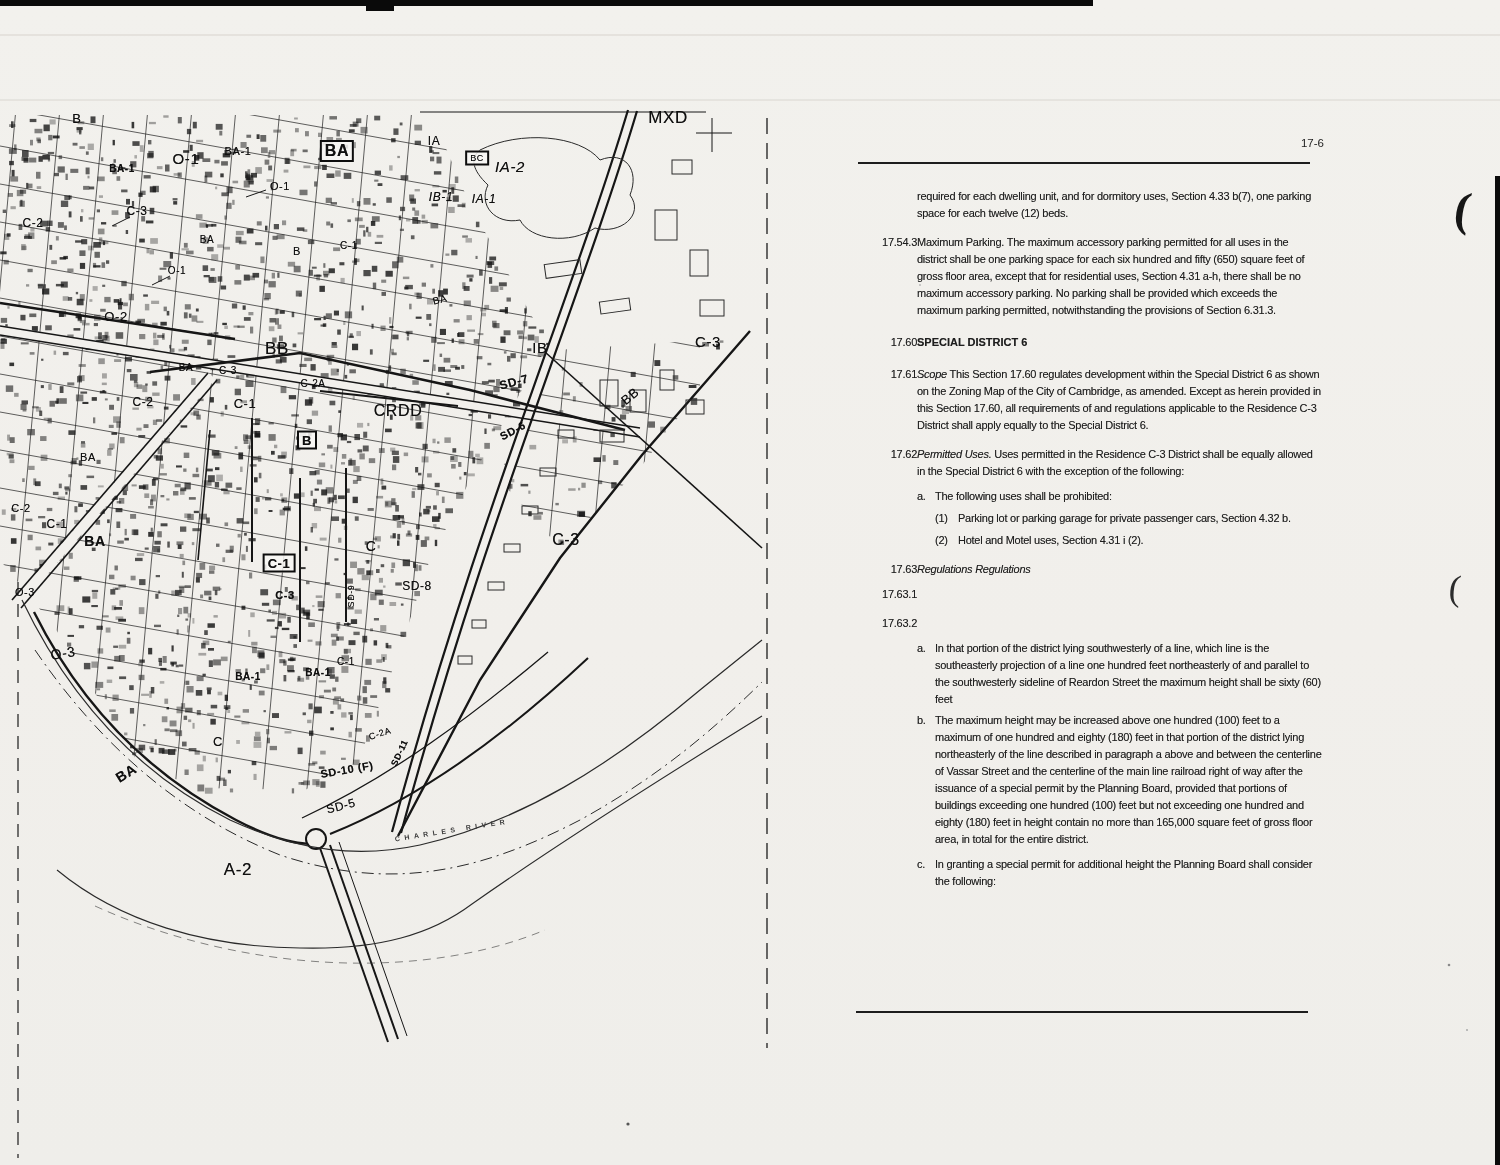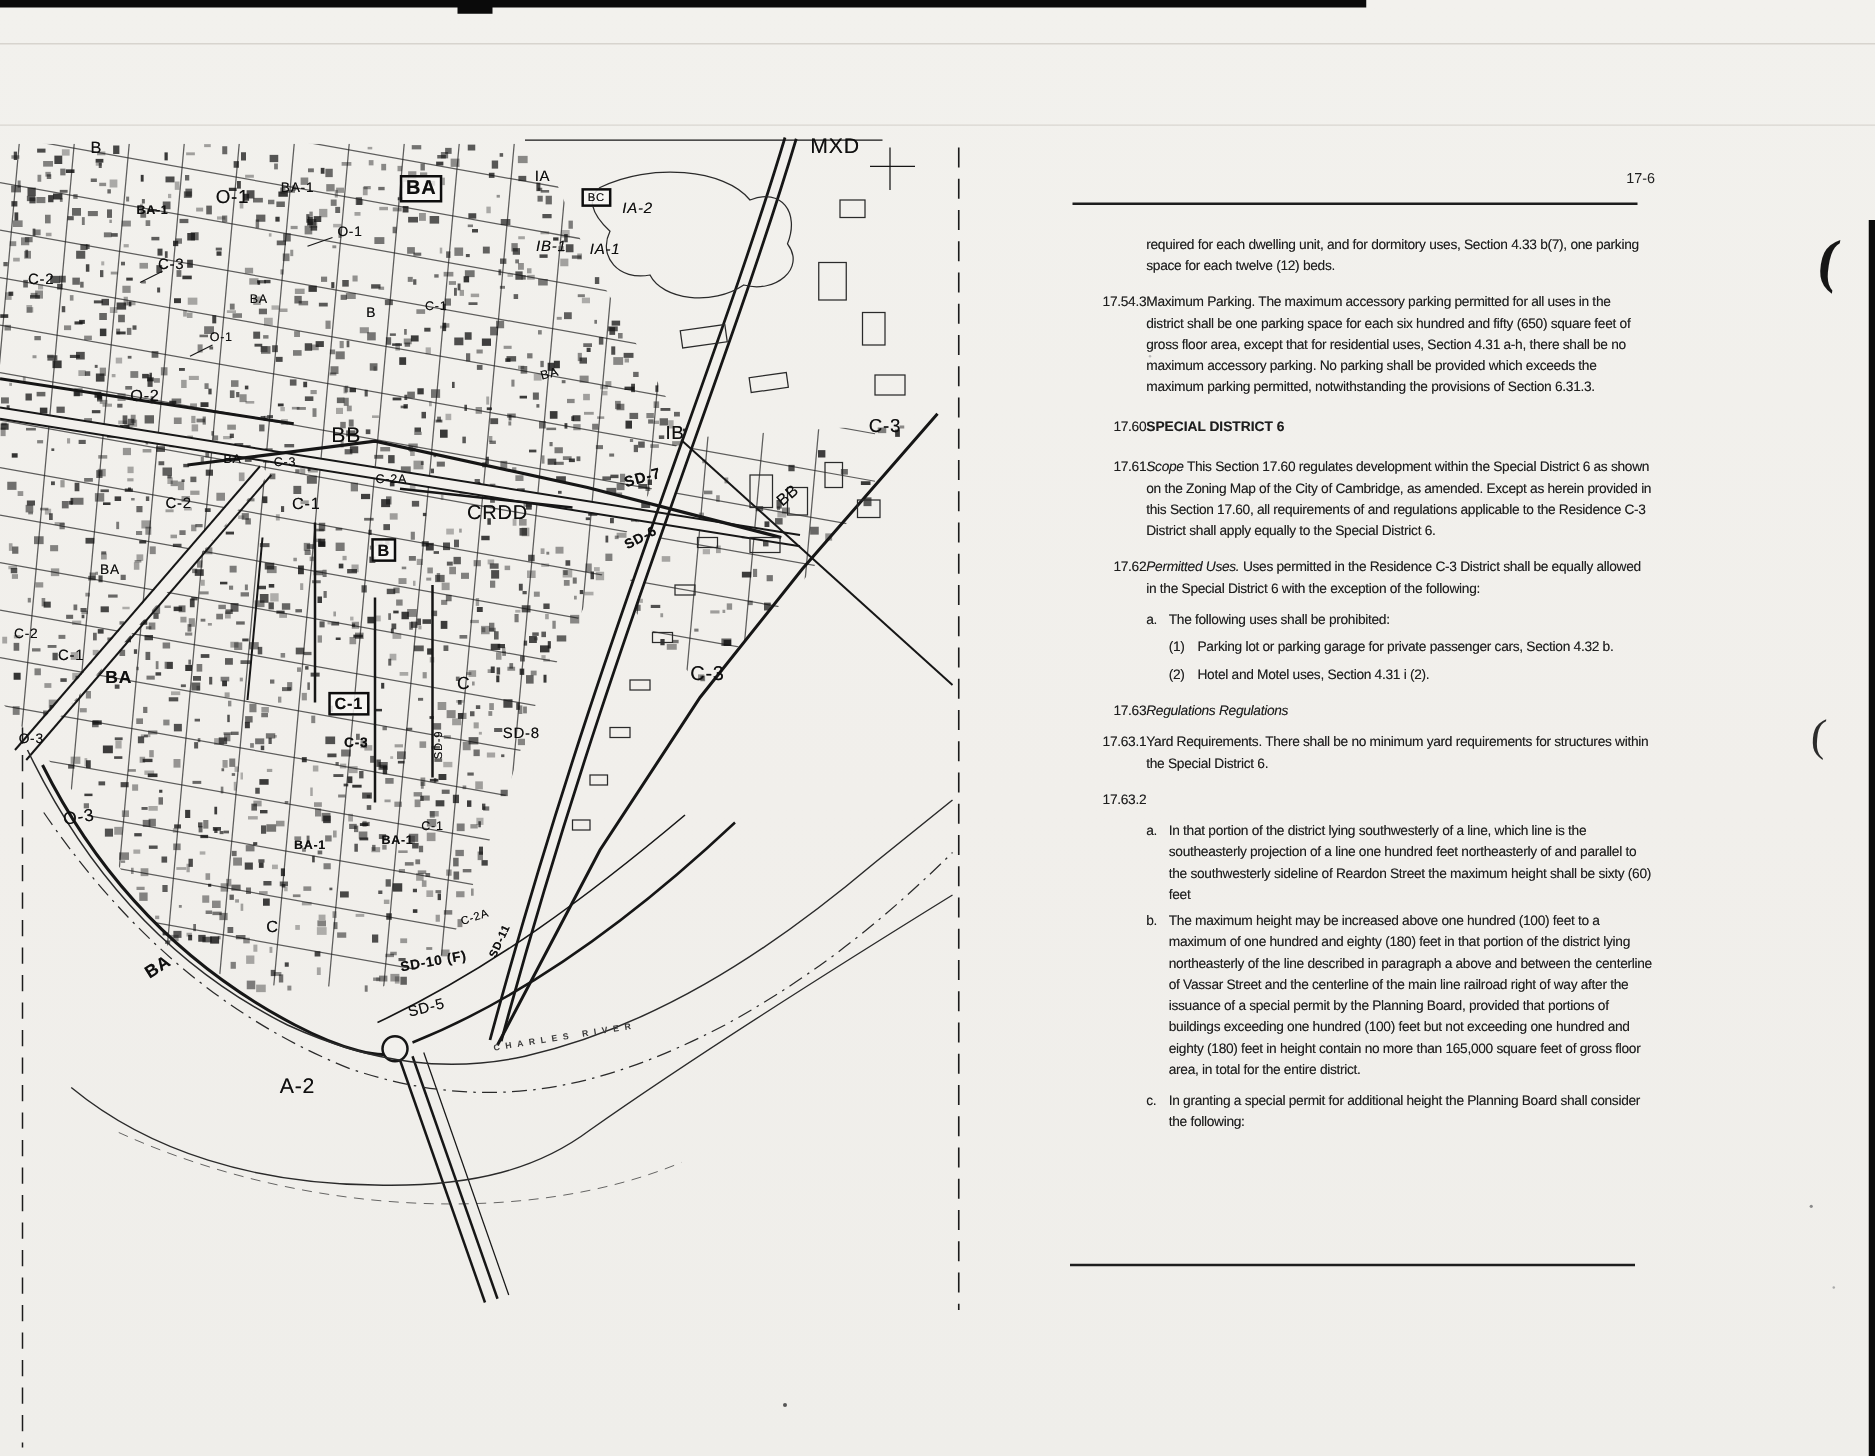--- a/index.html
+++ b/index.html
@@ -1717,21 +1717,21 @@
 
   <div id="map-labels">
       <div class="map-label" style="left: 668px; top: 117px; font-size: 17px; transform: translate(-50%, -50%) rotate(0deg);">MXD</div>
       <div class="map-label" style="left: 77px; top: 118px; font-size: 13px; transform: translate(-50%, -50%) rotate(0deg);">B</div>
       <div class="map-label b" style="left: 122px; top: 169px; font-size: 10px; transform: translate(-50%, -50%) rotate(0deg);">BA-1</div>
       <div class="map-label" style="left: 186px; top: 158px; font-size: 15px; transform: translate(-50%, -50%) rotate(0deg);">O-1</div>
       <div class="map-label" style="left: 238px; top: 151px; font-size: 11px; transform: translate(-50%, -50%) rotate(0deg);">BA-1</div>
       <div class="map-label b box" style="left: 337px; top: 151px; font-size: 16px; transform: translate(-50%, -50%) rotate(0deg);">BA</div>
       <div class="map-label" style="left: 434px; top: 141px; font-size: 12px; transform: translate(-50%, -50%) rotate(0deg);">IA</div>
       <div class="map-label box" style="left: 477px; top: 158px; font-size: 9px; transform: translate(-50%, -50%) rotate(0deg);">BC</div>
-      <div class="map-label it" style="left: 510px; top: 166px; font-size: 12px; transform: translate(-50%, -50%) rotate(0deg);">IA-2</div>
+      <div class="map-label it" style="left: 510px; top: 166px; font-size: 15px; transform: translate(-50%, -50%) rotate(0deg);">IA-2</div>
       <div class="map-label it" style="left: 441px; top: 197px; font-size: 12px; transform: translate(-50%, -50%) rotate(0deg);">IB-1</div>
       <div class="map-label it" style="left: 484px; top: 199px; font-size: 12px; transform: translate(-50%, -50%) rotate(0deg);">IA-1</div>
       <div class="map-label" style="left: 280px; top: 186px; font-size: 11px; transform: translate(-50%, -50%) rotate(0deg);">O-1</div>
       <div class="map-label" style="left: 33px; top: 223px; font-size: 12px; transform: translate(-50%, -50%) rotate(0deg);">C-2</div>
       <div class="map-label" style="left: 137px; top: 211px; font-size: 12px; transform: translate(-50%, -50%) rotate(0deg);">C-3</div>
       <div class="map-label" style="left: 207px; top: 240px; font-size: 10px; transform: translate(-50%, -50%) rotate(0deg);">BA</div>
       <div class="map-label" style="left: 297px; top: 251px; font-size: 11px; transform: translate(-50%, -50%) rotate(0deg);">B</div>
       <div class="map-label" style="left: 349px; top: 246px; font-size: 10px; transform: translate(-50%, -50%) rotate(0deg);">C-1</div>
       <div class="map-label" style="left: 177px; top: 271px; font-size: 10px; transform: translate(-50%, -50%) rotate(0deg);">O-1</div>
       <div class="map-label" style="left: 116px; top: 316px; font-size: 13px; transform: translate(-50%, -50%) rotate(0deg);">O-2</div>
@@ -1810,21 +1810,20 @@
     <div class="blk li2 mt-sm">
       <span class="mk">(2)</span>
       <span class="bodytext"><span>Hotel and Motel uses, Section 4.31 i (2).</span></span>
     </div>
     <div class="blk">
       <span class="num">17.63</span>
       <span class="bodytext"><i>Regulations Regulations</i><span></span></span>
     </div>
     <div class="blk mt-md">
       <span class="num">17.63.1</span>
-      <span class="bodytext"><span>Yard Requirements.  There shall be no minimum yard requirements for structures within the Special District 6.</span></span>
     </div>
     <div class="blk">
       <span class="num">17.63.2</span>
     </div>
     <div class="blk li1 mt-md">
       <span class="mk">a.</span>
       <span class="bodytext"><span>In that portion of the district lying southwesterly of a line, which line is the southeasterly projection of a line one hundred feet northeasterly of and parallel to the southwesterly sideline of Reardon Street the maximum height shall be sixty (60) feet</span></span>
     </div>
     <div class="blk li1 mt-xs">
       <span class="mk">b.</span>

